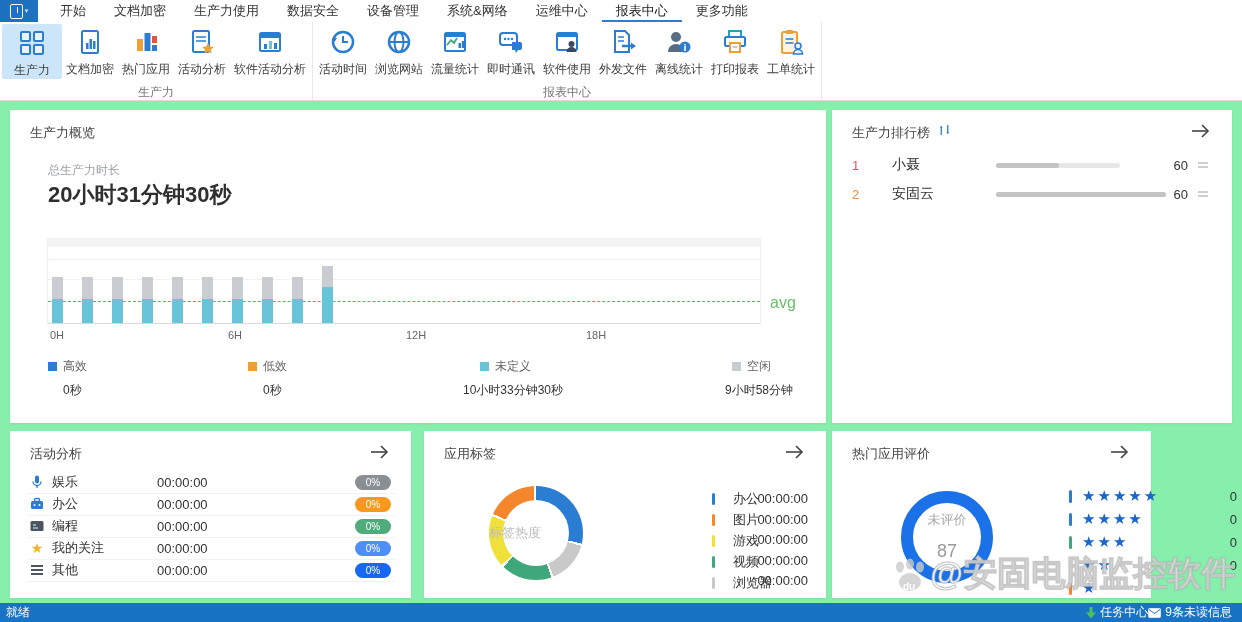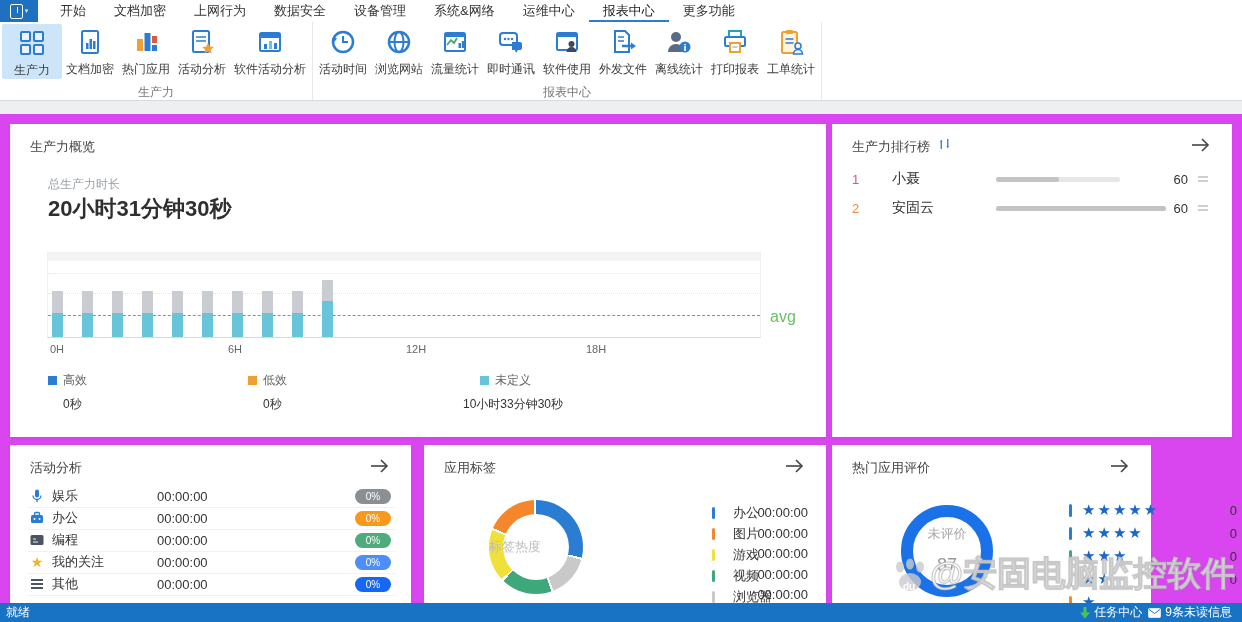--- a/index.html
+++ b/index.html
@@ -18,21 +18,21 @@
   .ribbon{position:absolute;top:22px;left:0;width:100%;height:78px;background:#fff;border-bottom:1px solid #d8dadc;display:flex;z-index:4;}
   .rgroup{display:flex;flex-direction:column;border-right:1px solid #e7e8ea;}
   .rgroup-items{display:flex;align-items:flex-start;padding:2px 2px 0 2px;flex:1;}
   .rgroup-label{height:15px;line-height:14px;text-align:center;font-size:12px;color:#757575;}
   .ritem{display:flex;flex-direction:column;align-items:center;padding:3px 4px 0;cursor:pointer;min-width:44px;}
   .ritem .ric{width:30px;height:30px;display:flex;align-items:center;justify-content:center;}
   .ritem .rlabel{font-size:12px;color:#3c3c3c;margin-top:4px;white-space:nowrap;}
   .ritem.selected{background:#cde5f8;border-radius:2px;}
   .ritem.big{padding:4px 8px 0;}
   
-  .content{position:absolute;top:114px;left:0;width:100%;height:503px;background:#d946ef;}
+  .content{position:absolute;top:100px;left:0;width:100%;height:503px;background:#86efac;}
   .panel{position:absolute;background:#fff;box-shadow:0 1px 2px rgba(0,0,0,.06);}
   .ptitle{position:absolute;left:20px;top:14px;font-size:13px;color:#444;}
   .parrow{position:absolute;right:20px;top:12px;width:22px;height:18px;cursor:pointer;}
   
   #panel-overview{left:10px;top:10px;width:816px;height:313px;}
   .total-label{position:absolute;left:38px;top:52px;font-size:12px;color:#9aa0a6;}
   .total-value{position:absolute;left:38px;top:70px;font-size:22px;font-weight:bold;color:#2f2f2f;}
   .chart{position:absolute;left:37px;top:128px;width:714px;height:86px;border:1px solid #f0f0f0;border-bottom:1px solid #d9d9d9;box-sizing:border-box;}
   .chart .band{position:absolute;left:0;top:0;width:100%;height:8px;background:#f4f4f5;}
   .chart .grid{position:absolute;left:0;width:100%;border-top:1px dotted #e7e7e7;}
@@ -89,37 +89,37 @@
   .rate-stars{margin-left:10px;font-size:15px;letter-spacing:2px;color:#1a66c9;white-space:nowrap;}
   .rate-count{position:absolute;right:-18px;font-size:13px;color:#333;}
   
   .watermark{position:absolute;left:890px;top:551px;z-index:40;display:flex;align-items:flex-end;pointer-events:none;}
   .wm-text{font-size:34px;font-weight:bold;color:rgba(255,255,255,.88);
            -webkit-text-stroke:1px rgba(160,160,160,.55);text-shadow:0 0 2px rgba(140,140,140,.35);white-space:nowrap;}
   
   .statusbar{position:absolute;left:0;bottom:0;width:100%;height:19px;background:#1973c5;color:#fff;
              display:flex;align-items:center;font-size:12px;z-index:6;}
   .sb-left{margin-left:6px;}
-  .sb-right{margin-left:auto;display:flex;align-items:flex-start;gap:6px;margin-right:10px;}
+  .sb-right{margin-left:auto;display:flex;align-items:flex-start;margin-right:10px;}
   .sb-item{display:flex;align-items:center;gap:4px;cursor:pointer;}
 </style>
 </head>
 <body>
 
 <div id="app">
 
   <div class="tabbar">
     <div class="appbtn">
       <span class="glyph"></span>
       <span class="caret">▾</span>
     </div>
     <div class="tabs">
       <div class="tab">开始</div>
       <div class="tab">文档加密</div>
-      <div class="tab">上网行为</div>
+      <div class="tab">生产力使用</div>
       <div class="tab">数据安全</div>
       <div class="tab">设备管理</div>
       <div class="tab">系统&amp;网络</div>
       <div class="tab">运维中心</div>
       <div class="tab active">报表中心</div>
       <div class="tab">更多功能</div>
     </div>
   </div>
 
   <div class="ribbon">
@@ -370,20 +370,27 @@
             <span>低效</span>
           </div>
         <div class="lval">0秒</div>
       </div>
       <div class="ov-legend-item" style="left:438px">
         <div class="lrow">
             <span class="sq" style="background: rgb(104, 196, 216);"></span>
             <span>未定义</span>
           </div>
         <div class="lval">10小时33分钟30秒</div>
+      </div>
+      <div class="ov-legend-item" style="left:700px">
+        <div class="lrow">
+            <span class="sq" style="background: rgb(201, 205, 209);"></span>
+            <span>空闲</span>
+          </div>
+        <div class="lval">9小时58分钟</div>
       </div>
     </div>
 
     <div class="panel" id="panel-ranking">
       <div class="ptitle">生产力排行榜</div>
       <svg class="rank-sort" viewBox="0 0 10 12">
           <polygon points="2.5,4 0,4 1.25,1.5" fill="#2b7cd3"></polygon>
           <rect x="0.6" y="4" width="1.3" height="7" fill="#2b7cd3"></rect>
           <polygon points="6.5,8 9,8 7.75,10.5" fill="#2b7cd3"></polygon>
           <rect x="7.1" y="1" width="1.3" height="7" fill="#2b7cd3"></rect>

